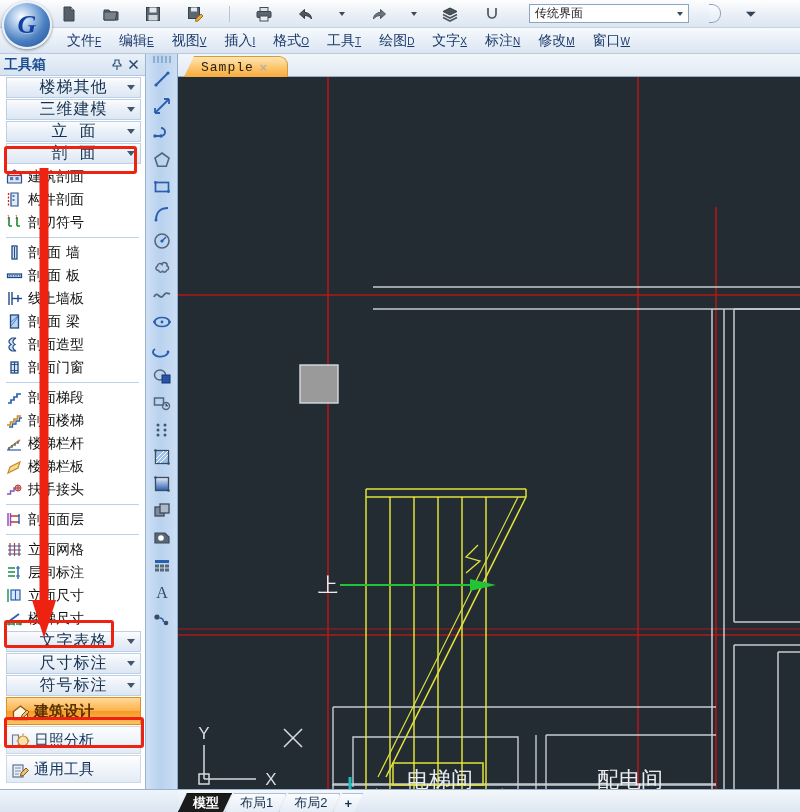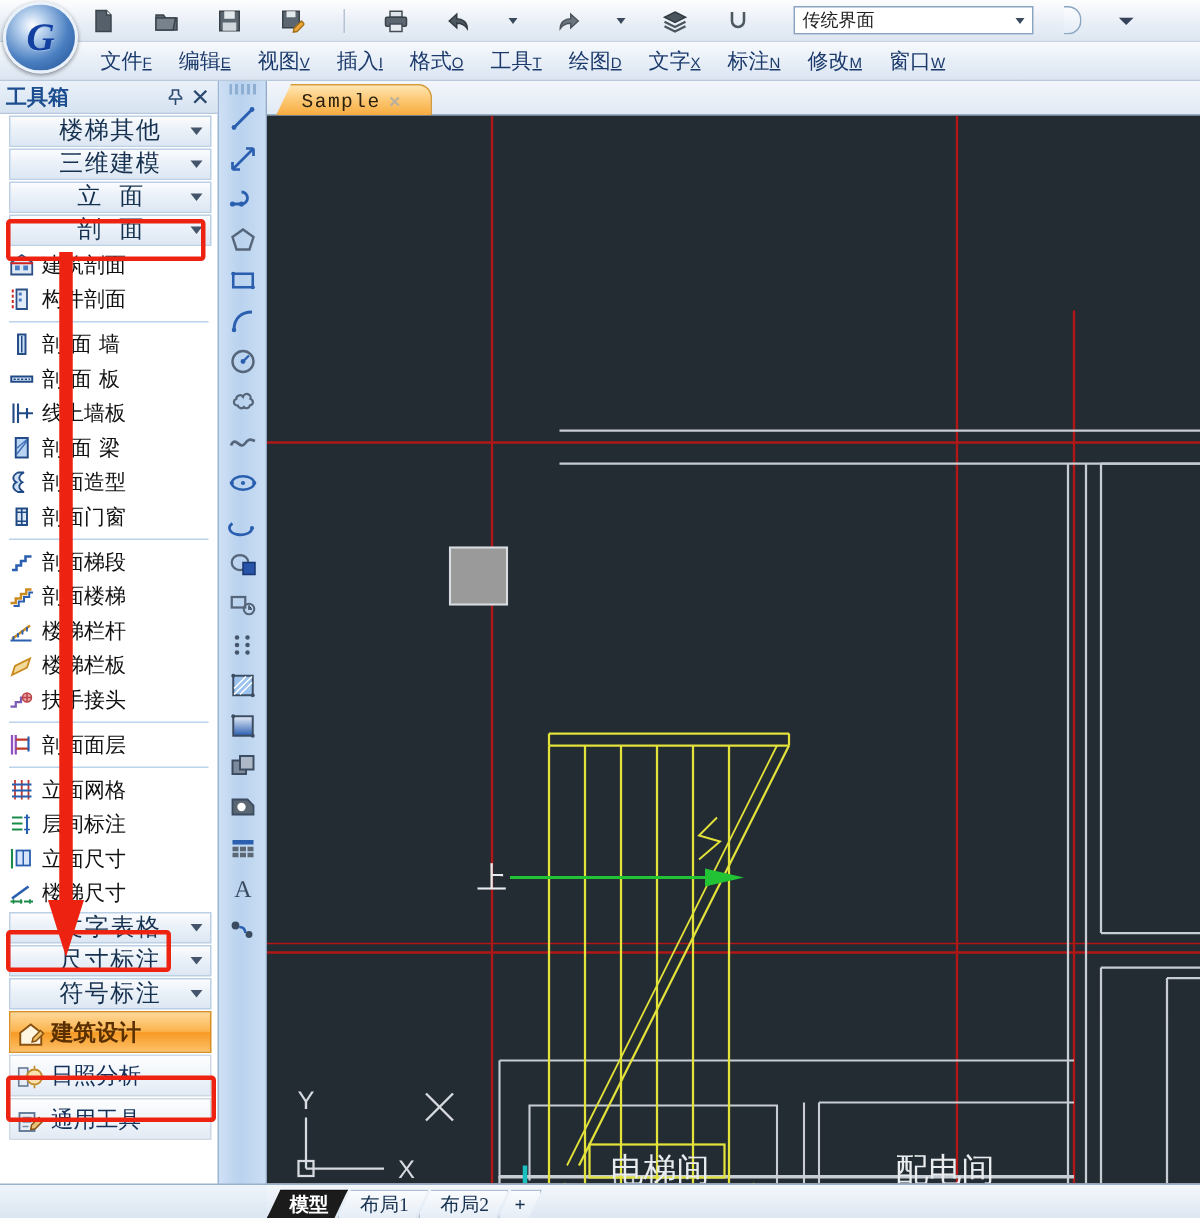--- a/index.html
+++ b/index.html
@@ -170,21 +170,21 @@
     position: absolute; left: 178px; top: 77px; width: 622px; height: 712px;
     background: #232b33; overflow: hidden;
   }
   .canvas svg { display: block; }
 
   
   .statusbar {
     position: absolute; left: 178px; top: 789px; width: 622px; height: 23px;
     background: linear-gradient(#f3f7fb, #dde7f2);
     border-top: 1px solid #9bb2cb;
-    display: flex; align-items: flex-end; font-family: Liberation Serif, serif;
+    display: flex; align-items: flex-end;
   }
   .ltab {
     height: 19px; padding: 0 12px 0 14px; display: flex; align-items: center;
     font-size: 13px; color: #15314f;
     background: linear-gradient(#fafcfe,#e6edf6);
     border: 1px solid #aebfd3; border-bottom: none;
     margin-right: -7px;
     clip-path: polygon(9px 0, 100% 0, calc(100% - 9px) 100%, 0 100%);
   }
   .ltab.active {
@@ -339,20 +339,31 @@
         <span class="ico">
           <svg width="17" height="17" viewBox="0 0 17 17">
             <path d="M5 2h7v13H5z" fill="#e2ebf8" stroke="#2b4f86" stroke-width="1.2"></path>
             <rect x="6.5" y="4" width="2" height="2" fill="#4a7ec4"></rect>
             <rect x="6.5" y="8" width="2" height="2" fill="#4a7ec4"></rect>
             <path d="M2.5 2v13" stroke="#c22" stroke-width="1.3" stroke-dasharray="2 1.5"></path>
           </svg>
         </span>
         <span class="ilbl">构件剖面</span>
       </div>
+      <div class="item">
+        <span class="ico">
+          <svg width="17" height="17" viewBox="0 0 17 17">
+            <path d="M3 3v9M3 12h3" stroke="#1a8c2e" stroke-width="1.6"></path>
+            <path d="M11 3v9M11 12h3" stroke="#1a8c2e" stroke-width="1.6"></path>
+            <text x="1" y="5" font-size="5" fill="#c22">1</text>
+            <text x="9" y="5" font-size="5" fill="#c22">1</text>
+          </svg>
+        </span>
+        <span class="ilbl">剖切符号</span>
+      </div>
 
       <div class="sep-line"></div>
 
       <div class="item">
         <span class="ico">
           <svg width="17" height="17" viewBox="0 0 17 17">
             <rect x="6" y="2" width="5" height="13" fill="#cfe0f5" stroke="#204a85" stroke-width="1.3"></rect>
             <path d="M8.5 3v11" stroke="#204a85"></path>
           </svg>
         </span>

